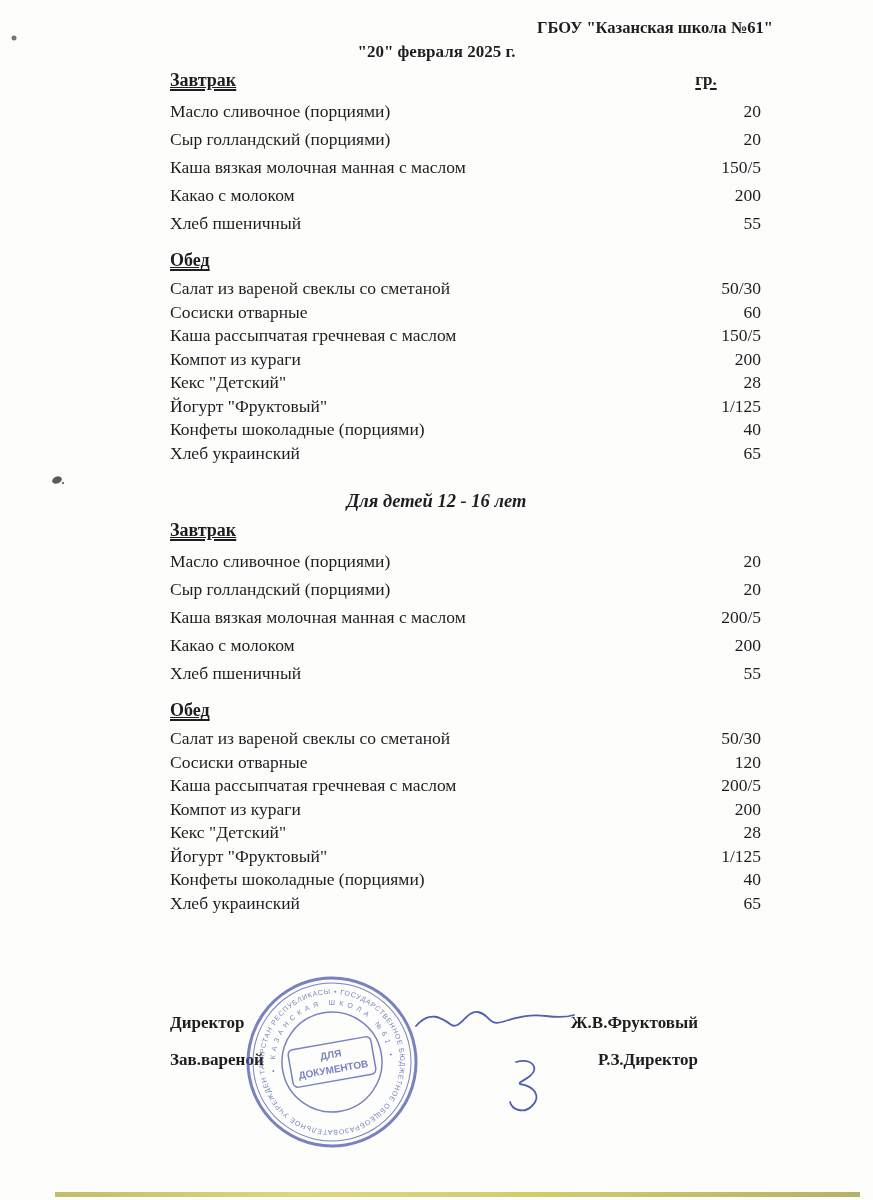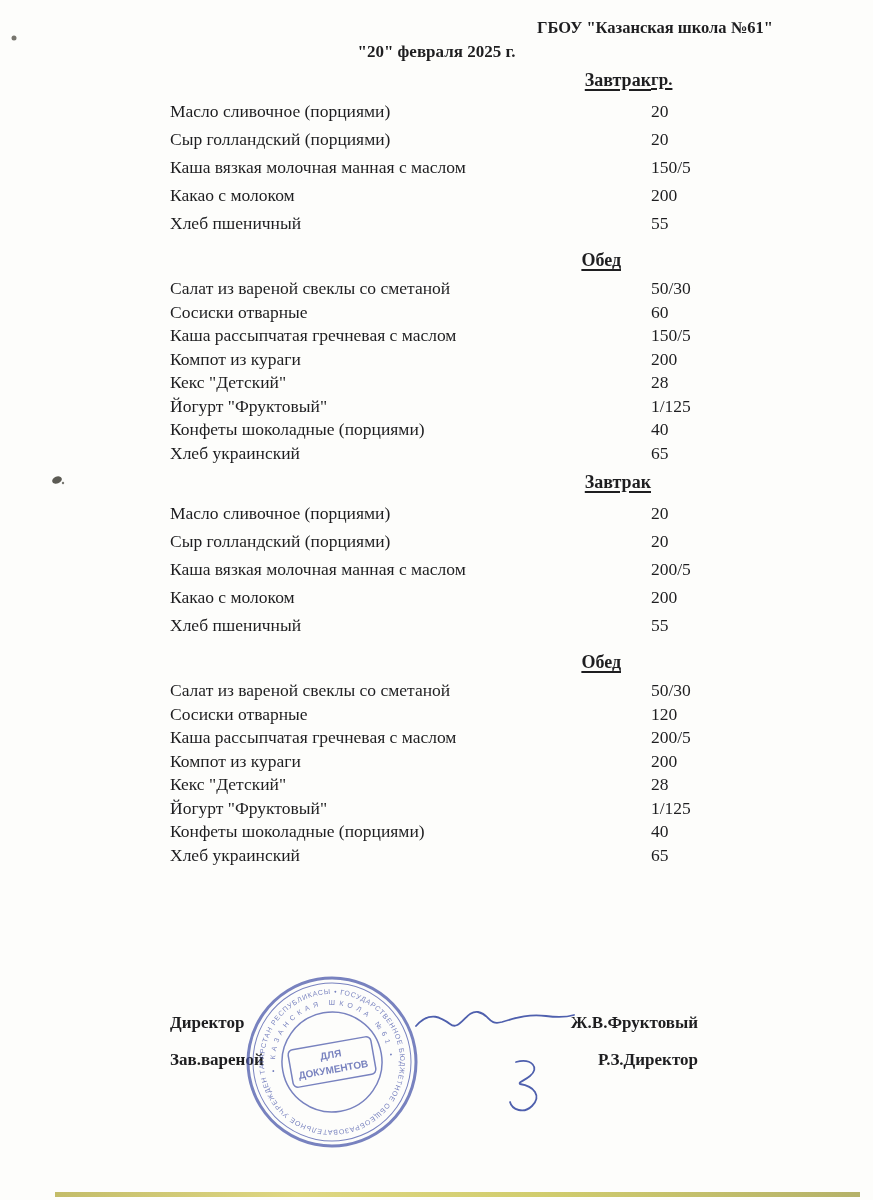--- a/index.html
+++ b/index.html
@@ -43,32 +43,32 @@
     line-height:24px;
     margin-top:16px;
   }
   .group + .group .group-heading{margin-top:24px;}
   .meal-header{
     display:flex;
     margin:5px 112px 5px 170px;
     line-height:24px;
   }
   .meal.lunch .meal-header{margin-top:11px;gap:30px;}
-  .mh-center{flex:1;text-align:right;font-weight:bold;font-size:18px;}
-  .grams-head{width:110px;text-align:left;font-weight:bold;font-size:17px;}
+  .mh-center{flex:1;text-align:left;font-weight:bold;font-size:18px;text-decoration:underline;}
+  .grams-head{width:110px;text-align:center;font-weight:bold;font-size:17px;}
   .u{text-decoration:underline;text-underline-offset:3px;text-decoration-thickness:1.5px;}
   .row{
     display:flex;
     margin:0 112px 0 170px;
     font-size:17.5px;
   }
   .meal.breakfast .row{line-height:28px;}
   .meal.lunch .row{line-height:23.5px;}
   .dish{flex:1;white-space:nowrap;}
-  .grams{width:110px;text-align:left;}
+  .grams{width:110px;text-align:right;}
   .signatures{
     position:absolute;
     left:170px;right:175px;top:1012px;
     font-weight:bold;
     font-size:17px;
   }
   .sig-row{display:flex;justify-content:space-between;line-height:22px;}
   .sig-row + .sig-row{margin-top:15px;}
   .overlay{
     position:absolute;left:0;top:0;width:873px;height:1200px;
@@ -144,20 +144,21 @@
             <div class="dish">Конфеты шоколадные (порциями)</div>
             <div class="grams">40</div>
           </div>
           <div class="row">
             <div class="dish">Хлеб украинский</div>
             <div class="grams">65</div>
           </div>
         </div>
       </div>
       <div class="group">
+        <div class="group-heading">Для детей 12 - 16 лет</div>
         <div class="meal breakfast">
           <div class="meal-header">
             <div class="mh-center"><span class="u">Завтрак</span></div>
             <div class="grams-head"></div>
           </div>
           <div class="row">
             <div class="dish">Масло сливочное (порциями)</div>
             <div class="grams">20</div>
           </div>
           <div class="row">

